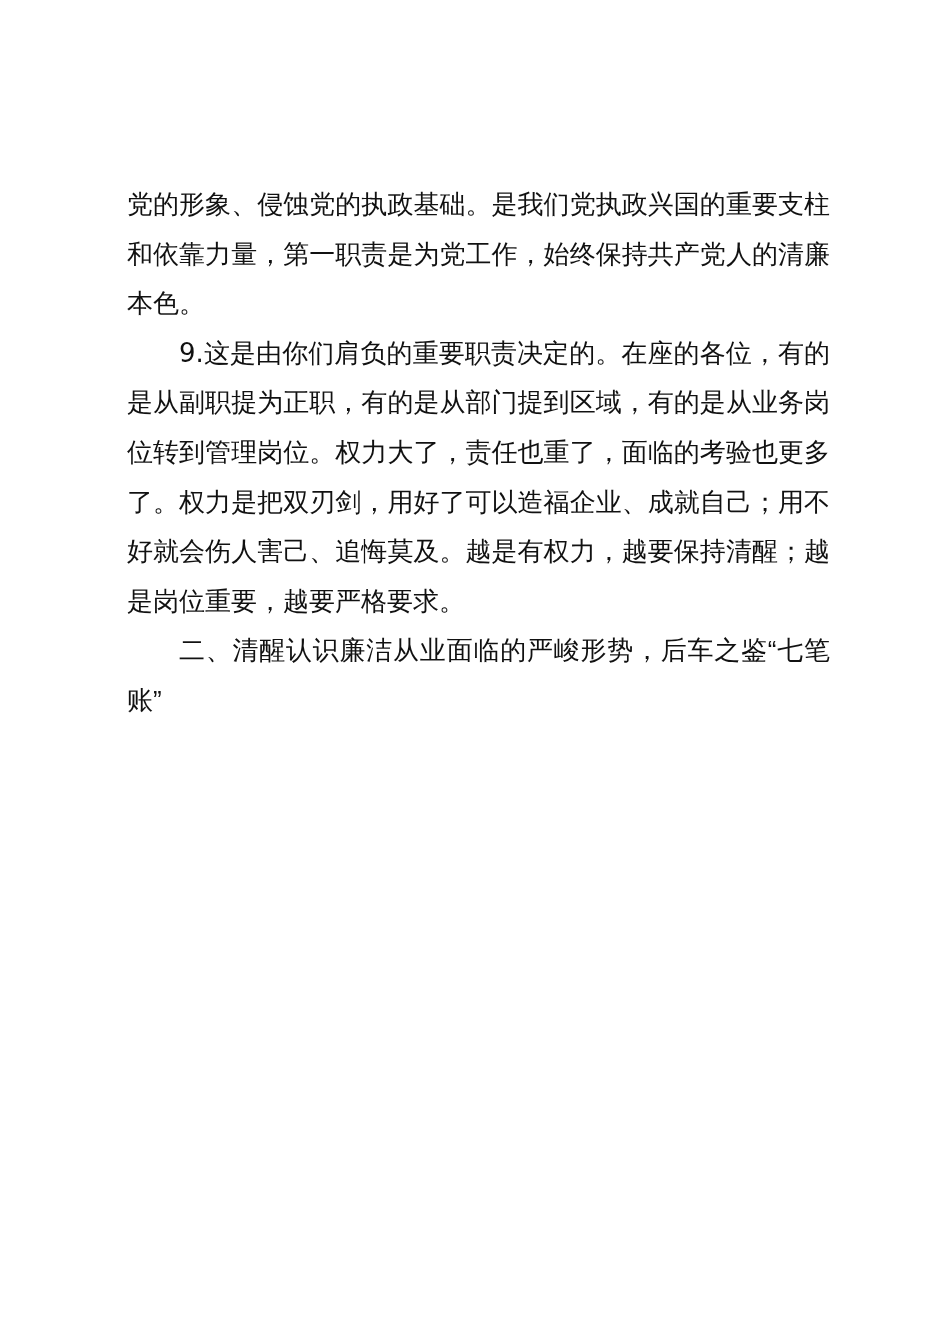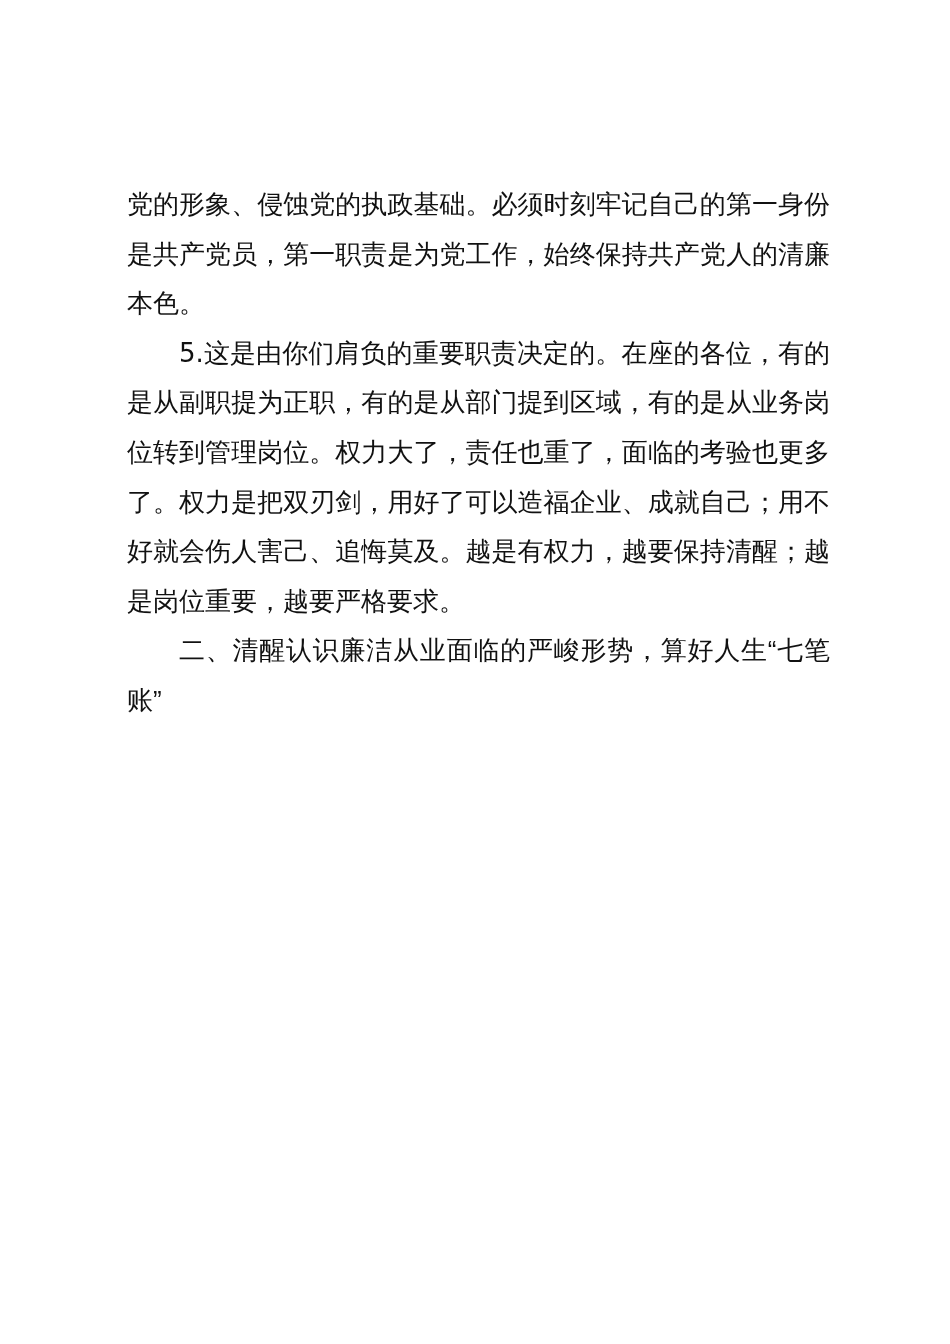--- a/index.html
+++ b/index.html
@@ -34,16 +34,16 @@
       text-indent: 52px;
     }
     .heading {
       font-family: "Liberation Sans", "DejaVu Sans", sans-serif;
     }
   </style>
 </head>
 <body>
 
 <div class="page">
-  <p class="para">党的形象、侵蚀党的执政基础。必须时刻牢记自己的第一身份是共产党员，第一职责是为党工作，始终保持共产党人的清廉本色。</p>
-  <p class="para indent">5.这是由你们肩负的重要职责决定的。在座的各位，有的是从副职提为正职，有的是从部门提到区域，有的是从业务岗位转到管理岗位。权力大了，责任也重了，面临的考验也更多了。权力是把双刃剑，用好了可以造福企业、成就自己；用不好就会伤人害己、追悔莫及。越是有权力，越要保持清醒；越是岗位重要，越要严格要求。</p>
-  <p class="para indent heading">二、清醒认识廉洁从业面临的严峻形势，算好人生“七笔账”</p>
+  <p class="para">党的形象、侵蚀党的执政基础。是我们党执政兴国的重要支柱和依靠力量，第一职责是为党工作，始终保持共产党人的清廉本色。</p>
+  <p class="para indent">9.这是由你们肩负的重要职责决定的。在座的各位，有的是从副职提为正职，有的是从部门提到区域，有的是从业务岗位转到管理岗位。权力大了，责任也重了，面临的考验也更多了。权力是把双刃剑，用好了可以造福企业、成就自己；用不好就会伤人害己、追悔莫及。越是有权力，越要保持清醒；越是岗位重要，越要严格要求。</p>
+  <p class="para indent heading">二、清醒认识廉洁从业面临的严峻形势，后车之鉴“七笔账”</p>
 </div>
 
 </body></html>

